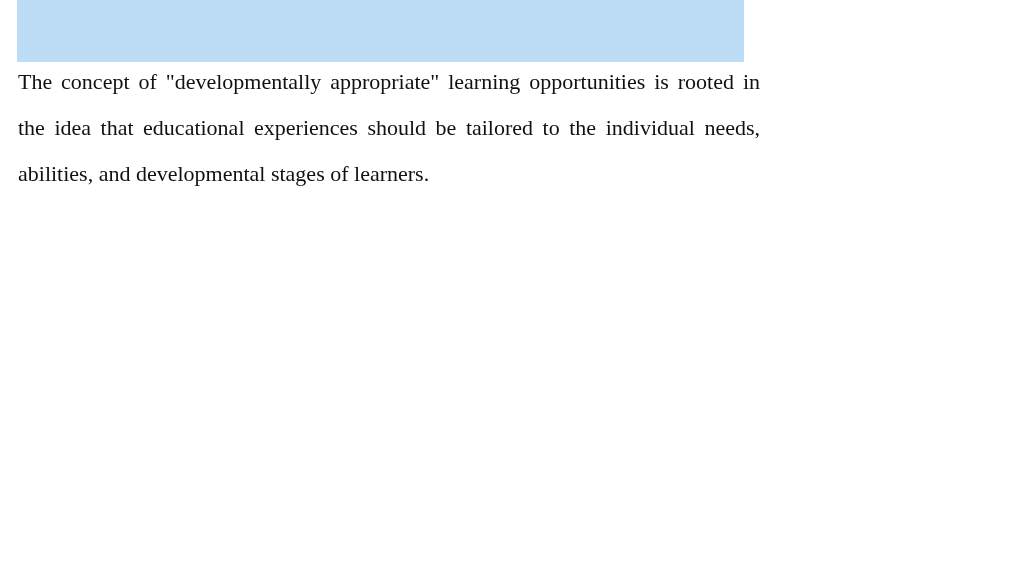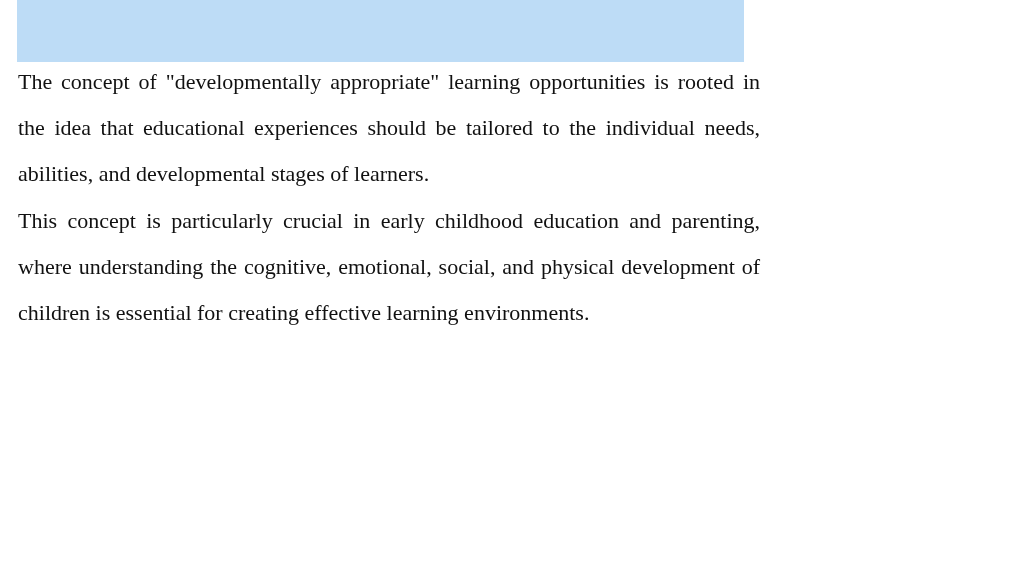--- a/index.html
+++ b/index.html
@@ -39,15 +39,14 @@
       margin: 0;
     }
   </style>
 </head>
 <body>
 
 <div class="slide">
   <div class="title-bar"></div>
   <div class="body-text">
     <p>The concept of "developmentally appropriate" learning opportunities is rooted in the idea that educational experiences should be tailored to the individual needs, abilities, and developmental stages of learners.</p>
-    <p>This concept is particularly crucial in early childhood education and parenting, where understanding the cognitive, emotional, social, and physical development of children is essential for creating effective learning environments.</p>
   </div>
 </div>
 
 </body></html>

